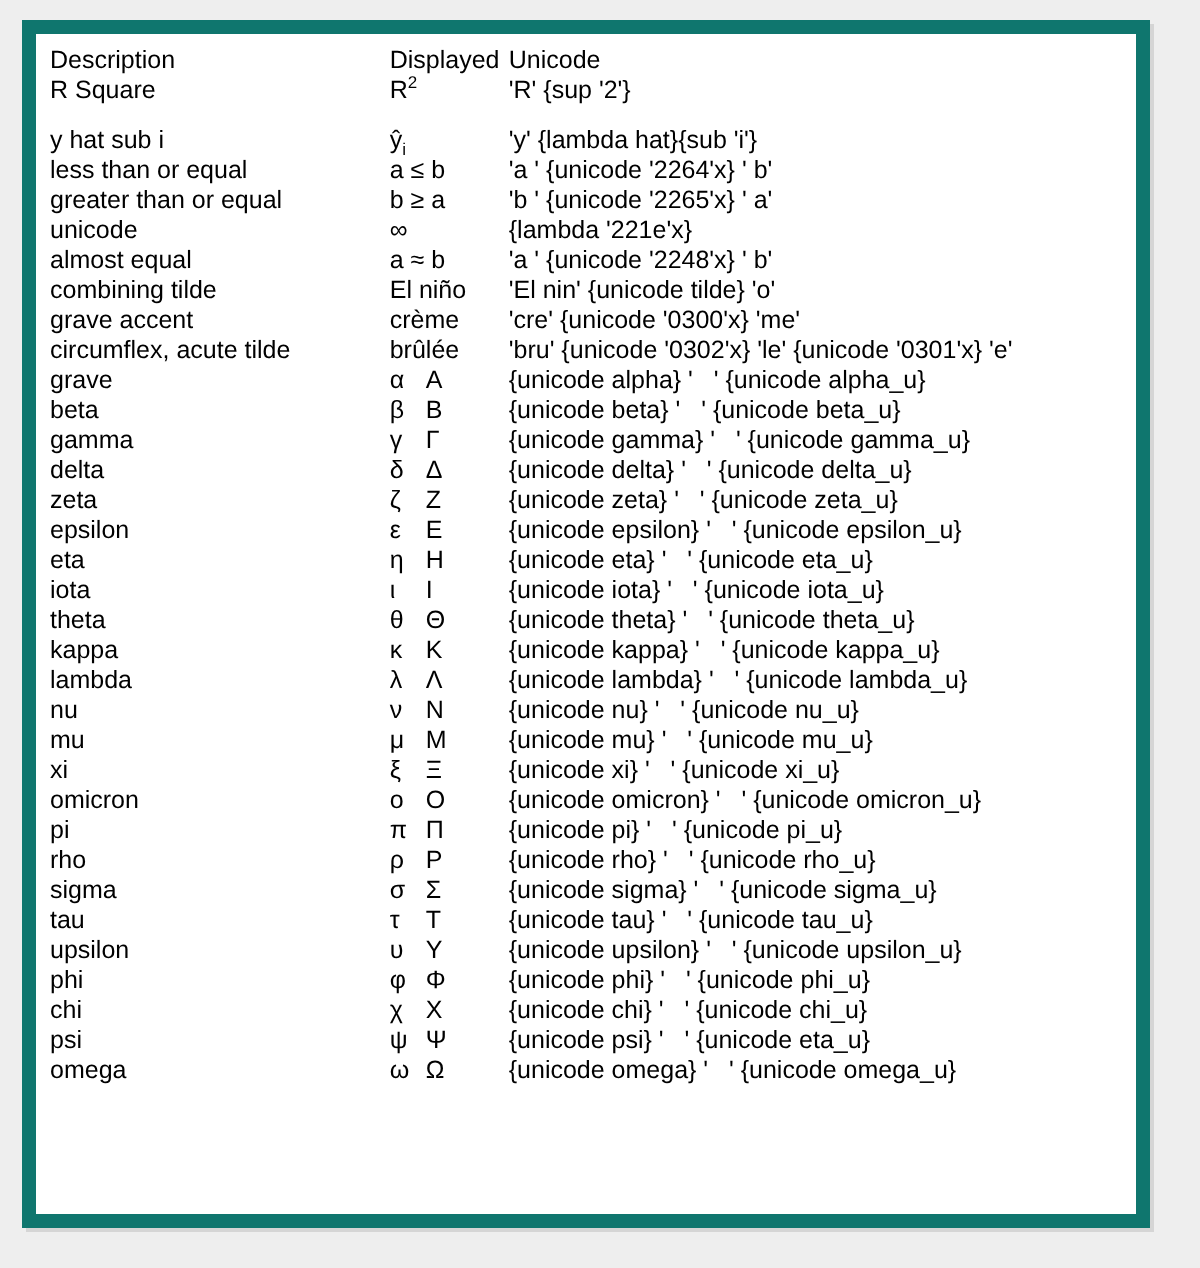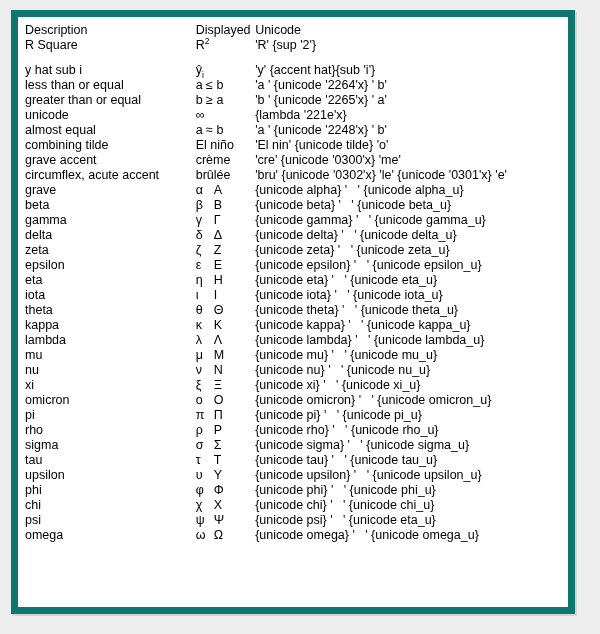--- a/index.html
+++ b/index.html
@@ -80,21 +80,21 @@
     </thead>
     <tbody id="table-body">
         <tr class="gap-after">
           <td class="c-desc">R Square</td>
           <td class="c-disp"><span>R</span><span class="sup">2</span></td>
           <td class="c-uni">'R' {sup '2'}</td>
         </tr>
         <tr>
           <td class="c-desc">y hat sub i</td>
           <td class="c-disp"><span>ŷ</span><span class="sub">i</span></td>
-          <td class="c-uni">'y' {accent hat}{sub 'i'}</td>
+          <td class="c-uni">'y' {lambda hat}{sub 'i'}</td>
         </tr>
         <tr>
           <td class="c-desc">less than or equal</td>
           <td class="c-disp">a ≤ b</td>
           <td class="c-uni">'a ' {unicode '2264'x} ' b'</td>
         </tr>
         <tr>
           <td class="c-desc">greater than or equal</td>
           <td class="c-disp">b ≥ a</td>
           <td class="c-uni">'b ' {unicode '2265'x} ' a'</td>
@@ -113,21 +113,21 @@
           <td class="c-desc">combining tilde</td>
           <td class="c-disp">El niño</td>
           <td class="c-uni">'El nin' {unicode tilde} 'o'</td>
         </tr>
         <tr>
           <td class="c-desc">grave accent</td>
           <td class="c-disp">crème</td>
           <td class="c-uni">'cre' {unicode '0300'x} 'me'</td>
         </tr>
         <tr>
-          <td class="c-desc">circumflex, acute accent</td>
+          <td class="c-desc">circumflex, acute tilde</td>
           <td class="c-disp">brûlée</td>
           <td class="c-uni">'bru' {unicode '0302'x} 'le' {unicode '0301'x} 'e'</td>
         </tr>
         <tr>
           <td class="c-desc">grave</td>
           <td class="c-disp"><span class="glyph-lower">α</span><span>Α</span></td>
           <td class="c-uni">{unicode alpha} '   ' {unicode alpha_u}</td>
         </tr>
         <tr>
           <td class="c-desc">beta</td>
@@ -173,30 +173,30 @@
           <td class="c-desc">kappa</td>
           <td class="c-disp"><span class="glyph-lower">κ</span><span>Κ</span></td>
           <td class="c-uni">{unicode kappa} '   ' {unicode kappa_u}</td>
         </tr>
         <tr>
           <td class="c-desc">lambda</td>
           <td class="c-disp"><span class="glyph-lower">λ</span><span>Λ</span></td>
           <td class="c-uni">{unicode lambda} '   ' {unicode lambda_u}</td>
         </tr>
         <tr>
+          <td class="c-desc">nu</td>
+          <td class="c-disp"><span class="glyph-lower">ν</span><span>Ν</span></td>
+          <td class="c-uni">{unicode nu} '   ' {unicode nu_u}</td>
+        </tr>
+        <tr>
           <td class="c-desc">mu</td>
           <td class="c-disp"><span class="glyph-lower">μ</span><span>Μ</span></td>
           <td class="c-uni">{unicode mu} '   ' {unicode mu_u}</td>
         </tr>
         <tr>
-          <td class="c-desc">nu</td>
-          <td class="c-disp"><span class="glyph-lower">ν</span><span>Ν</span></td>
-          <td class="c-uni">{unicode nu} '   ' {unicode nu_u}</td>
-        </tr>
-        <tr>
           <td class="c-desc">xi</td>
           <td class="c-disp"><span class="glyph-lower">ξ</span><span>Ξ</span></td>
           <td class="c-uni">{unicode xi} '   ' {unicode xi_u}</td>
         </tr>
         <tr>
           <td class="c-desc">omicron</td>
           <td class="c-disp"><span class="glyph-lower">ο</span><span>Ο</span></td>
           <td class="c-uni">{unicode omicron} '   ' {unicode omicron_u}</td>
         </tr>
         <tr>

